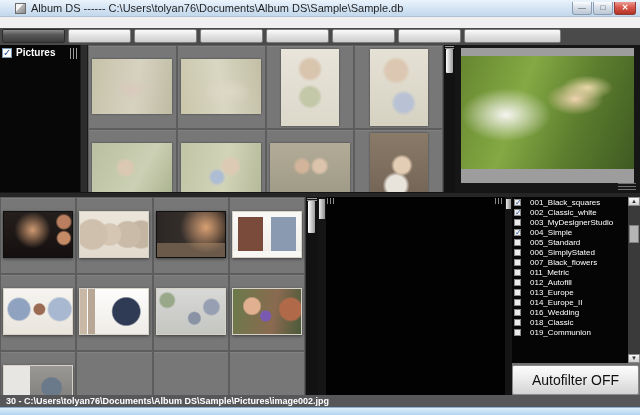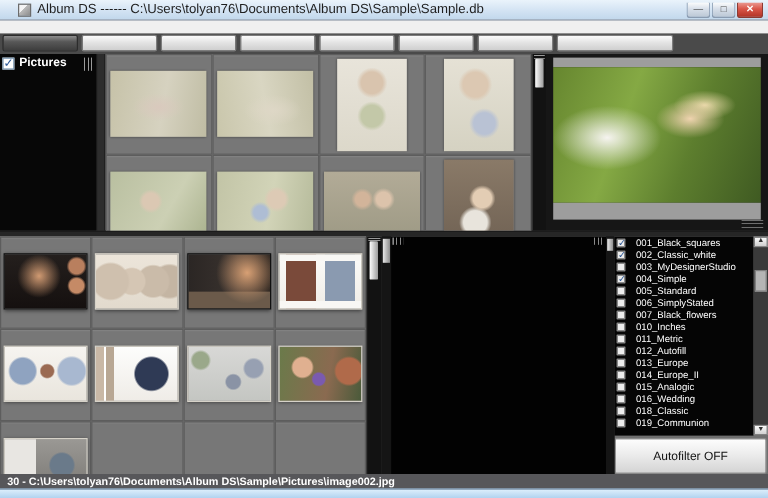--- a/index.html
+++ b/index.html
@@ -76,21 +76,21 @@
   .list-wrap { height:180px; display:flex; }
   .styles-list { width:116px; background:#050505; overflow:hidden; }
   .style-item { height:10px; display:flex; align-items:center; gap:9px; padding-left:2px; }
   .cb { width:7px; height:7px; background:#ececec; border:1px solid #8a8a8a; position:relative; flex:none; }
   .cb.checked::after { content:"✓"; position:absolute; top:-2px; left:0; font-size:8px; color:#2b5797; }
   .style-label { color:#fff; font-size:8px; white-space:nowrap; letter-spacing:0; }
   .list-scroll { width:12px; background:#3a3a3a; position:relative; }
   .ls-arrow { position:absolute; left:0; right:0; height:9px; background:linear-gradient(#fafafa,#cfcfcf); border:1px solid #888; font-size:6px; color:#333; text-align:center; line-height:7px; }
   .ls-up { top:0; } .ls-down { bottom:0; }
   .ls-thumb { position:absolute; top:28px; left:1px; right:1px; height:18px; background:#b5b5b5; border:1px solid #808080; }
-  .autofilter-btn { height:32px; margin:2px 1px 0 0; font-family:"Liberation Sans",sans-serif; font-size:10px; background:linear-gradient(#fdfdfd,#ececec 45%,#d4d4d4); border:1px solid #8a8a8a; border-radius:2px; color:#111; }
+  .autofilter-btn { height:32px; margin:2px 1px 0 0; font-family:"Liberation Sans",sans-serif; font-size:14px; background:linear-gradient(#fdfdfd,#ececec 45%,#d4d4d4); border:1px solid #8a8a8a; border-radius:2px; color:#111; }
 
   
   .statusbar { height:12px; background:#57575a; color:#fff; font-size:9px; font-weight:600; line-height:12px; padding-left:6px; white-space:nowrap; }
   .aero-bottom { height:8px; background:linear-gradient(#ddeefb,#b2d3ef); border-top:1px solid #8fb0cf; }
 </style>
 </head>
 <body>
 
 <div class="window">
 
@@ -247,41 +247,33 @@
             <div class="style-item">
     <span class="cb"></span>
     <span class="style-label">006_SimplyStated</span>
   </div>
             <div class="style-item">
     <span class="cb"></span>
     <span class="style-label">007_Black_flowers</span>
   </div>
             <div class="style-item">
     <span class="cb"></span>
-    <span class="style-label">010_Inches</span>
-  </div>
-            <div class="style-item">
-    <span class="cb"></span>
     <span class="style-label">011_Metric</span>
   </div>
             <div class="style-item">
     <span class="cb"></span>
     <span class="style-label">012_Autofill</span>
   </div>
             <div class="style-item">
     <span class="cb"></span>
     <span class="style-label">013_Europe</span>
   </div>
             <div class="style-item">
     <span class="cb"></span>
     <span class="style-label">014_Europe_II</span>
-  </div>
-            <div class="style-item">
-    <span class="cb"></span>
-    <span class="style-label">015_Analogic</span>
   </div>
             <div class="style-item">
     <span class="cb"></span>
     <span class="style-label">016_Wedding</span>
   </div>
             <div class="style-item">
     <span class="cb"></span>
     <span class="style-label">018_Classic</span>
   </div>
             <div class="style-item">

